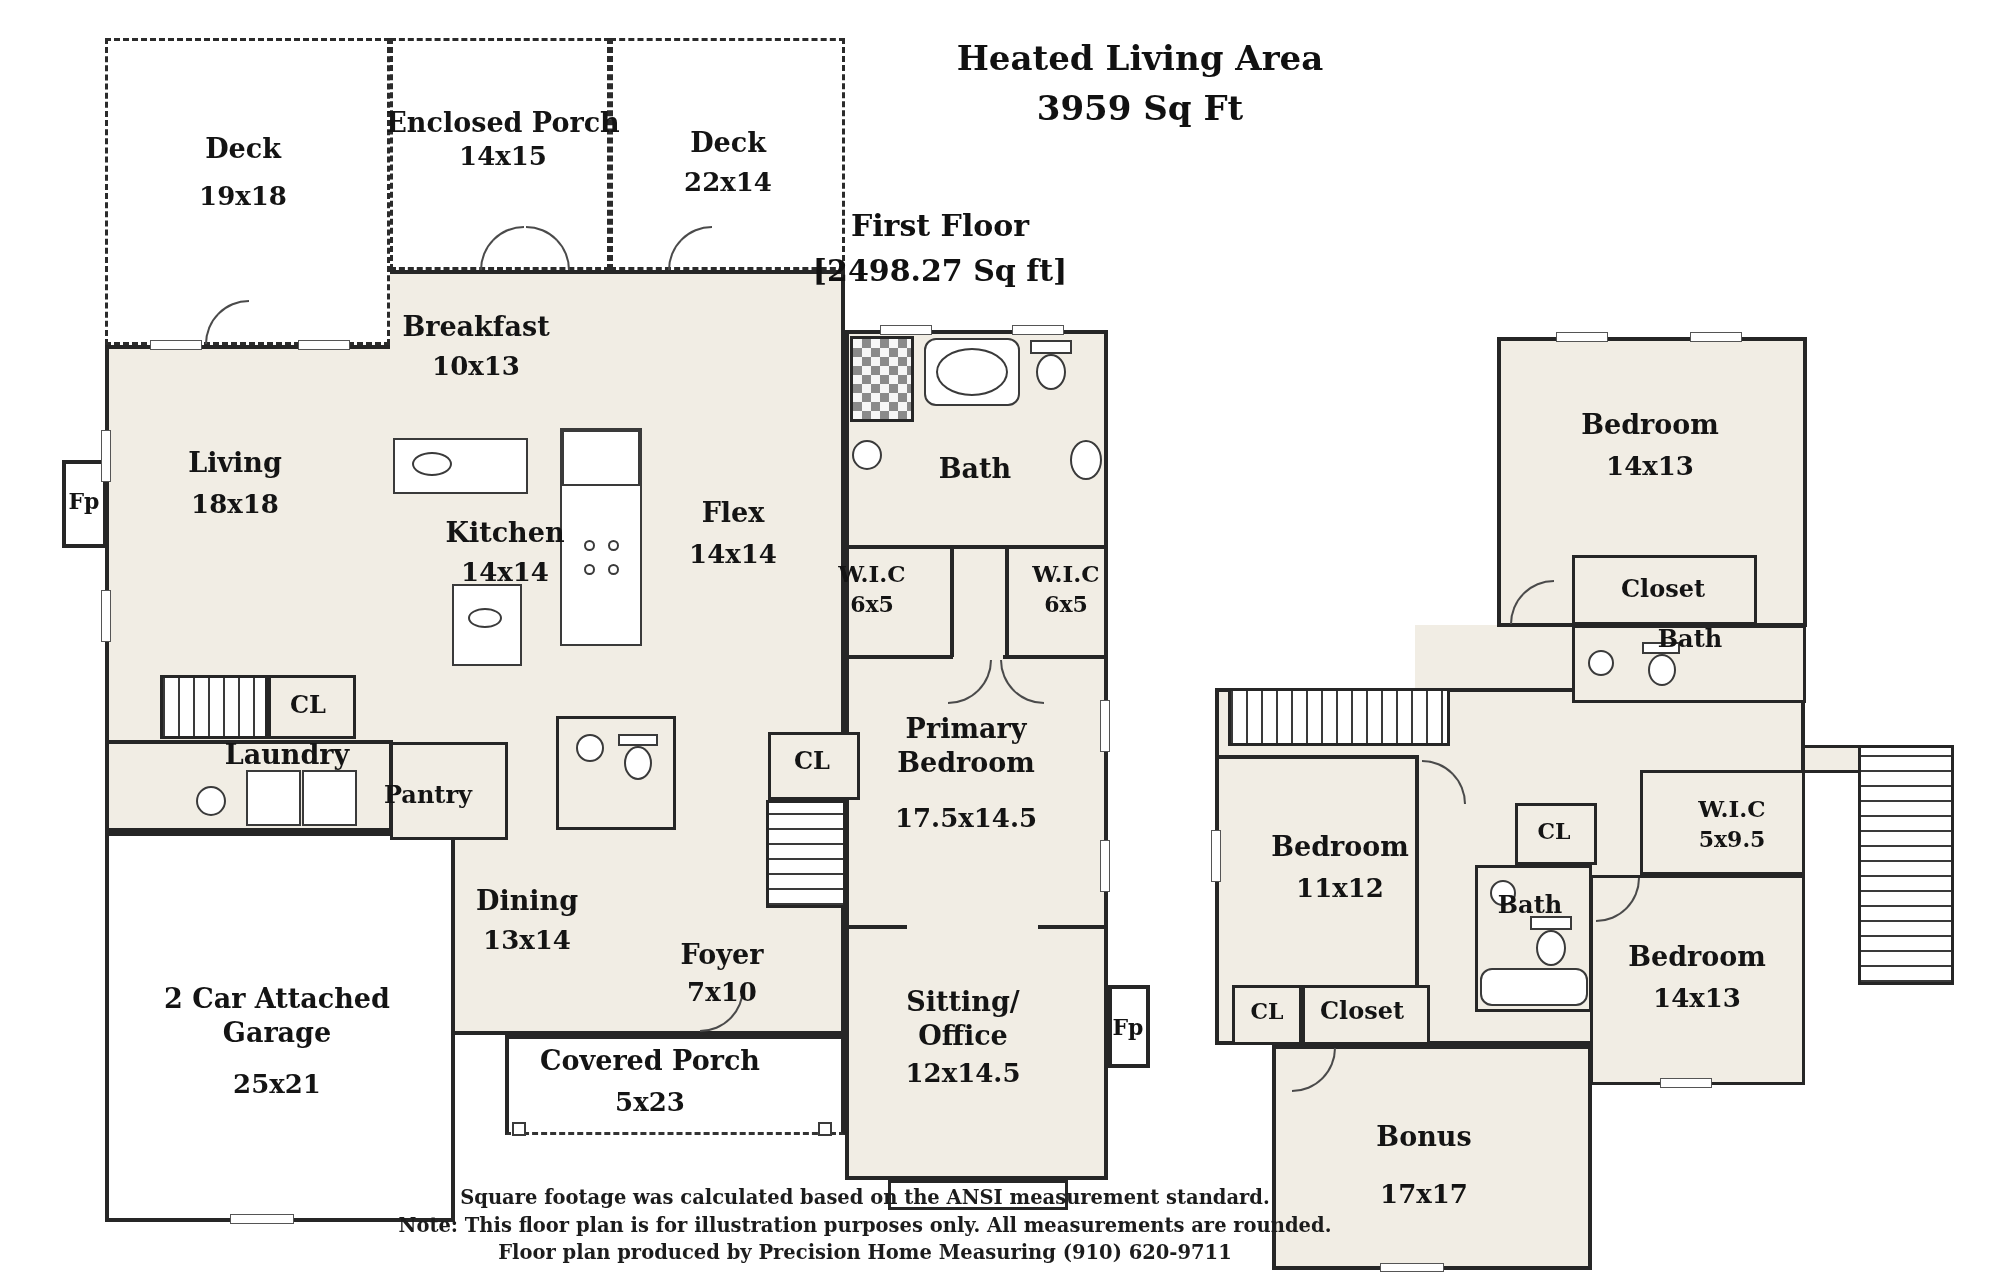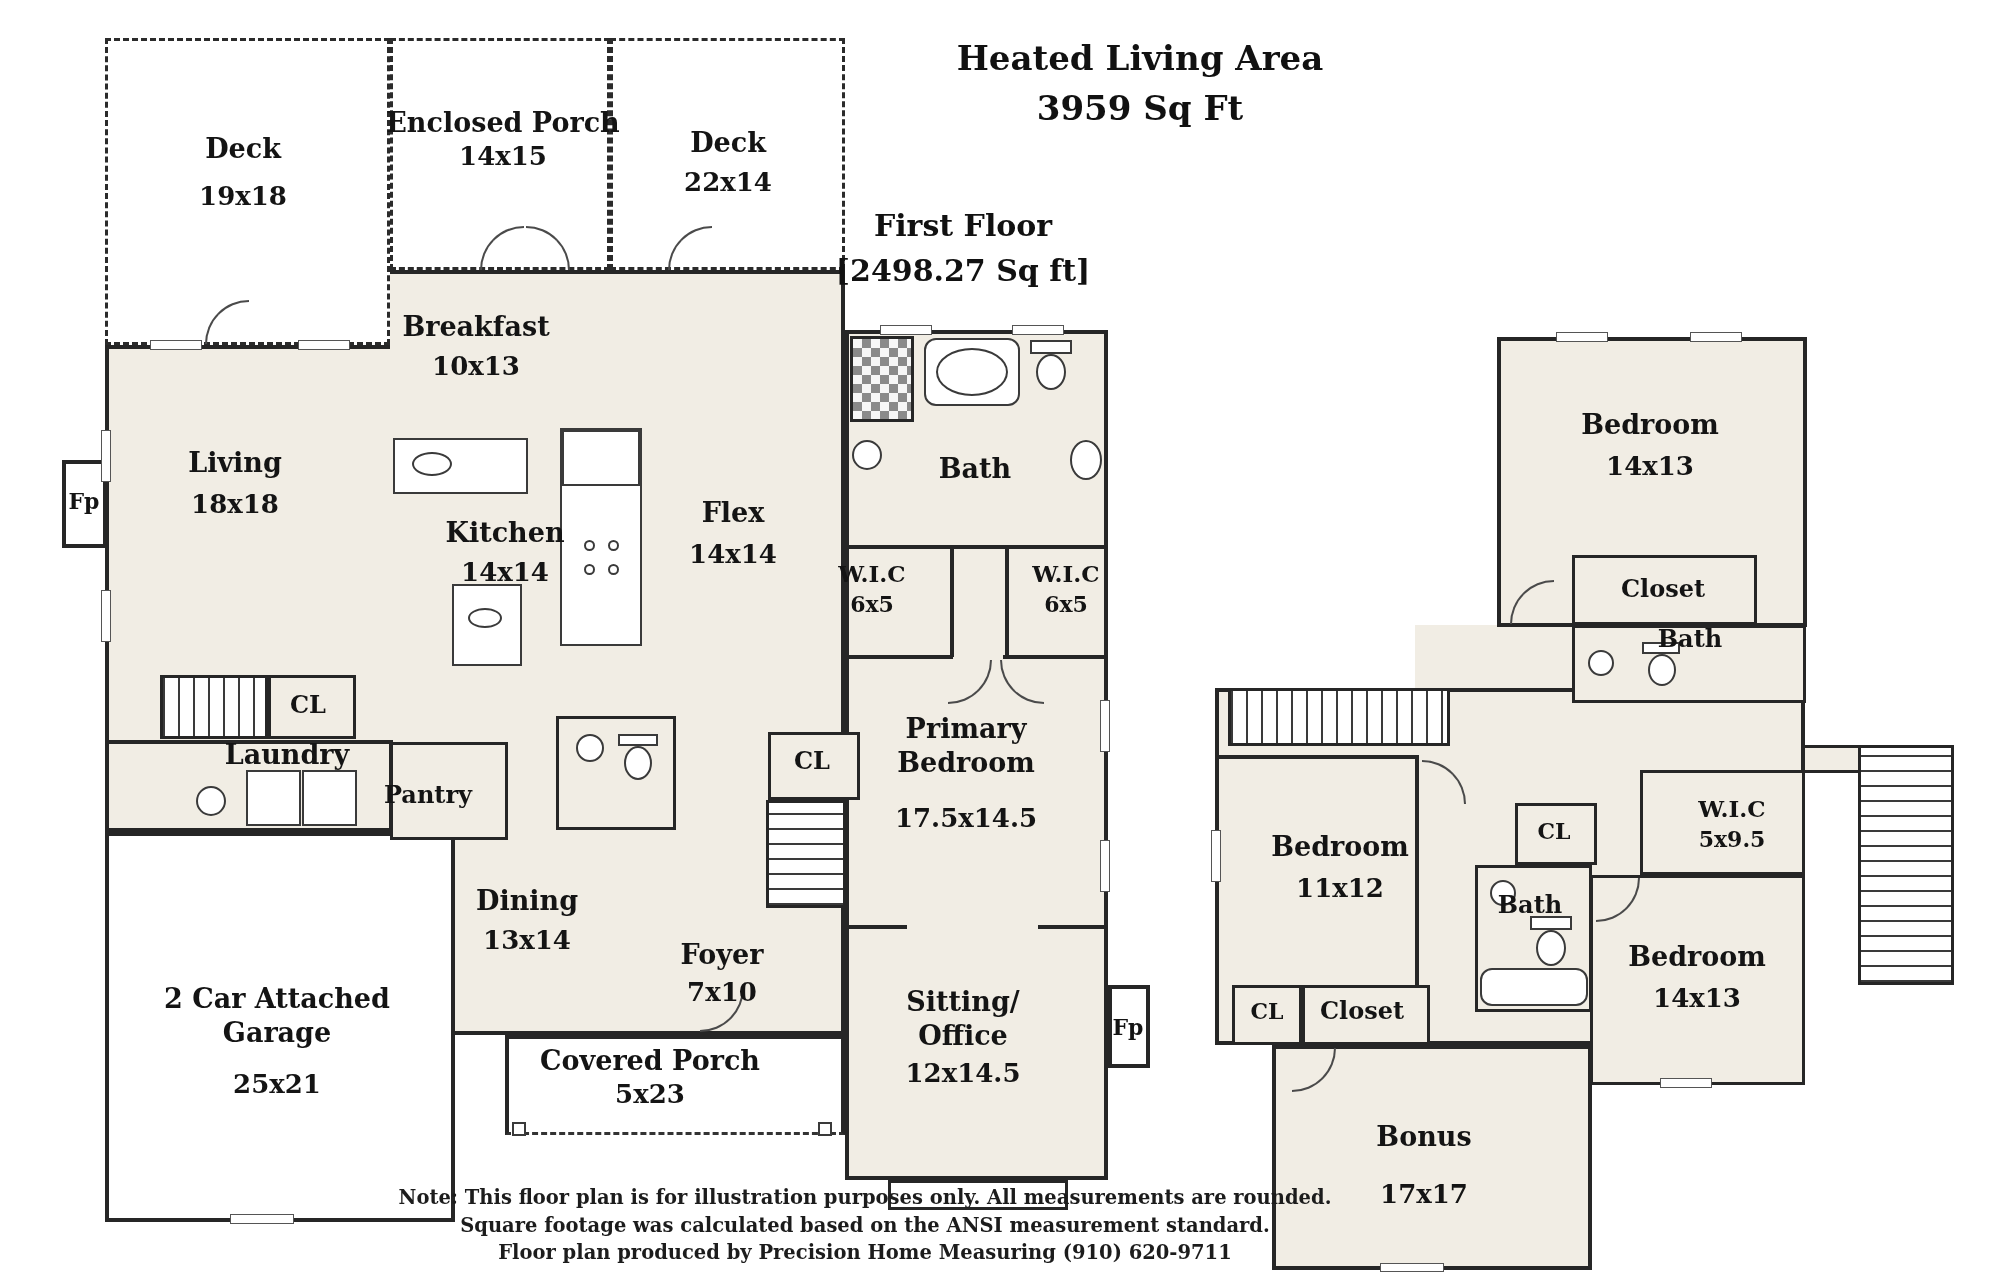--- a/index.html
+++ b/index.html
@@ -161,21 +161,21 @@
   <div class="door r180" style="left:700px;top:988px"></div>
   <div class="door" style="left:1510px;top:580px"></div>
   <div class="door r90" style="left:1422px;top:760px"></div>
   <div class="door r180" style="left:1596px;top:878px"></div>
   <div class="door r180" style="left:1292px;top:1048px"></div>
 
   <div class="hdr title" style="left:1140px;top:36px">
     <span>Heated Living Area</span>
     <span class="sub">3959 Sq Ft</span>
   </div>
-  <div class="hdr" style="left:963px;top:206px">
+  <div class="hdr" style="left:940px;top:206px">
     <span>First Floor</span>
     <span class="sub">[2498.27 Sq ft]</span>
   </div>
 
   <div class="lbl" style="left:243px;top:132px">
     <span class="nm">Deck</span>
     <span class="dm">19x18</span>
   </div>
   <div class="lbl" style="left:503px;top:106px">
     <span class="nm">Enclosed Porch</span>
@@ -241,21 +241,21 @@
   </div>
   <div class="lbl wrapname" style="left:963px;top:985px">
     <span class="nm" style="width:130px;margin:0 auto">Sitting/ Office</span>
     <span class="dm" style="margin-top:4px">12x14.5</span>
   </div>
   <div class="lbl xs" style="left:1128px;top:1014px">
     <span class="nm">Fp</span>
   </div>
   <div class="lbl" style="left:650px;top:1044px">
     <span class="nm">Covered Porch</span>
-    <span class="dm" style="margin-top:0">5x23</span>
+    <span class="dm" style="margin-top:8px">5x23</span>
   </div>
   <div class="lbl wrapname" style="left:277px;top:982px">
     <span class="nm" style="width:250px;margin:0 auto">2 Car Attached Garage</span>
     <span class="dm" style="margin-top:18px">25x21</span>
   </div>
 
   <div class="lbl" style="left:1650px;top:408px">
     <span class="nm">Bedroom</span>
     <span class="dm" style="margin-top:8px">14x13</span>
   </div>
@@ -288,18 +288,18 @@
   </div>
   <div class="lbl md" style="left:1362px;top:996px">
     <span class="nm">Closet</span>
   </div>
   <div class="lbl" style="left:1424px;top:1120px">
     <span class="nm">Bonus</span>
     <span class="dm" style="margin-top:24px">17x17</span>
   </div>
 
   <div class="note">
+    <span>Square footage was calculated based on the ANSI measurement standard.</span>
     <span>Note: This floor plan is for illustration purposes only. All measurements are rounded.</span>
-    <span>Square footage was calculated based on the ANSI measurement standard.</span>
     <span>Floor plan produced by Precision Home Measuring (910) 620-9711</span>
   </div>
 
 </div>
 
 </body></html>

